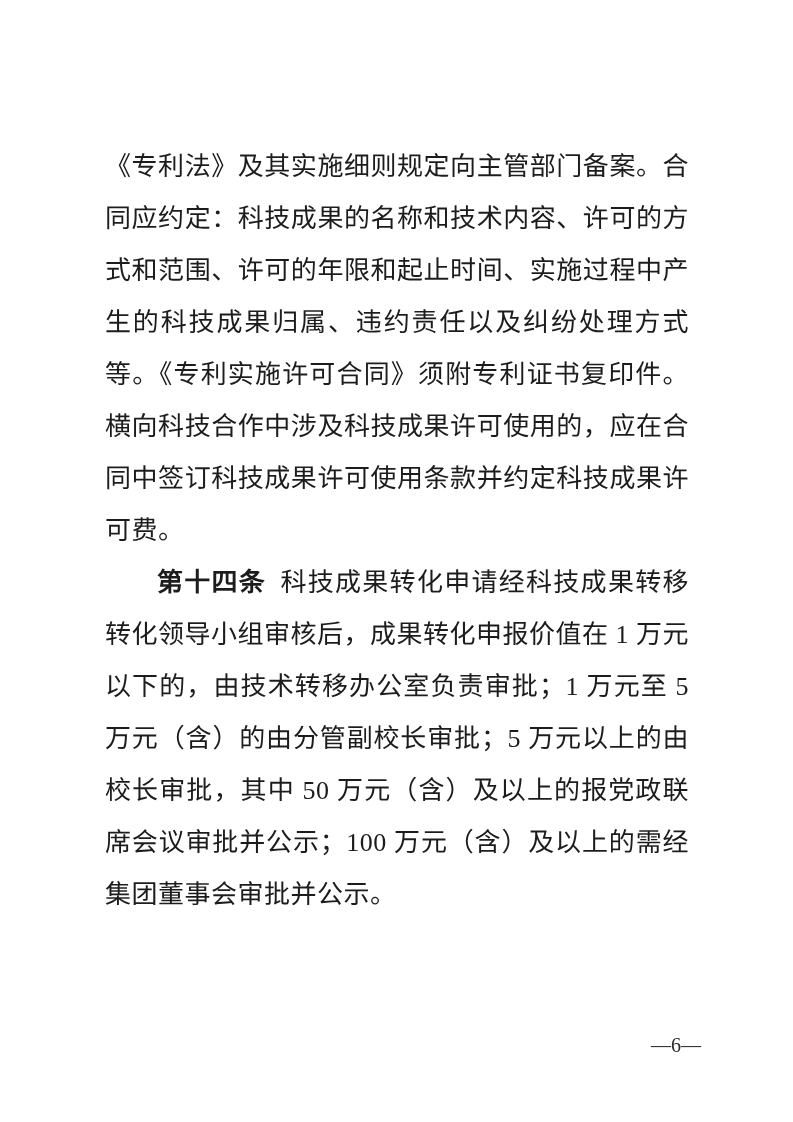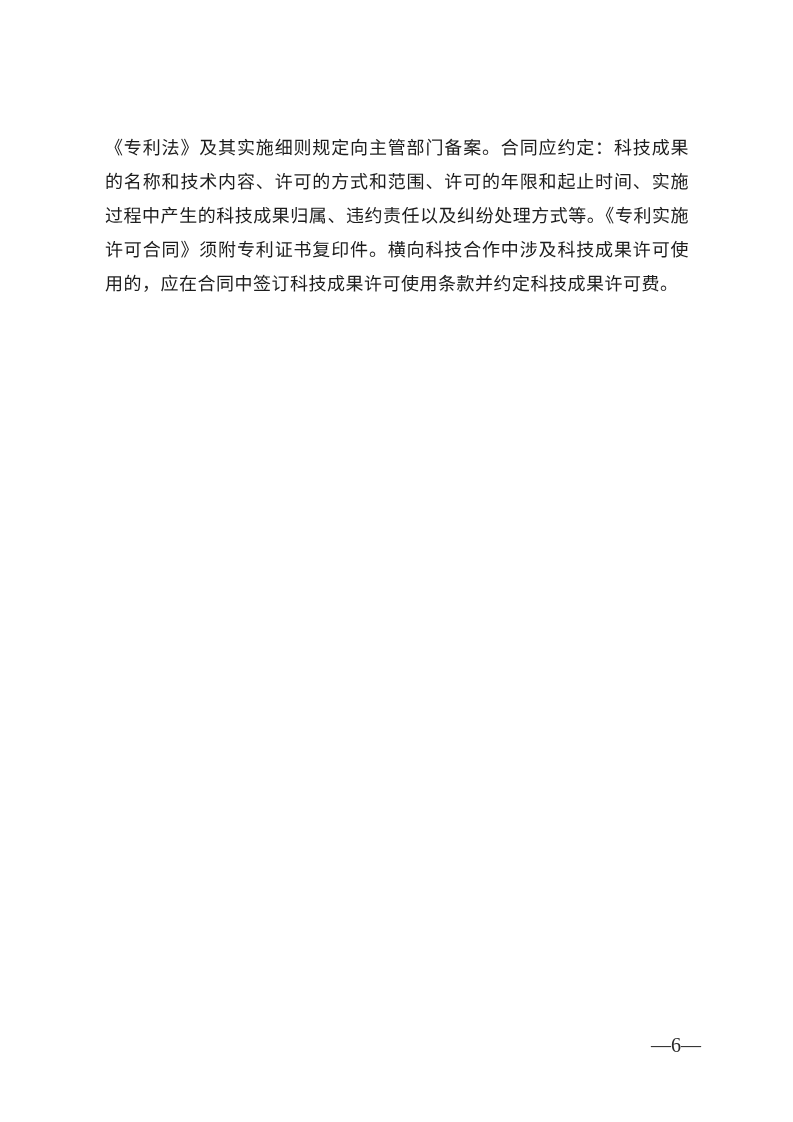--- a/index.html
+++ b/index.html
@@ -13,24 +13,24 @@
     width: 793px;
     height: 1122px;
     background: #ffffff;
     overflow: hidden;
     font-family: "Liberation Serif", "DejaVu Serif", serif;
     color: #1c1c1c;
   }
   .body-text {
     position: absolute;
     left: 105px;
-    top: 131px;
+    top: 141px;
     width: 584px;
-    font-size: 18px;
-    line-height: 34px;
+    font-size: 26px;
+    line-height: 52px;
     text-align: justify;
     text-justify: inter-character;
     letter-spacing: 0.5px;
   }
   .body-text p {
     margin: 0;
     padding: 0;
   }
   .para-indent {
     text-indent: 2em;
@@ -55,18 +55,21 @@
 
 <div class="page">
 
   <div class="body-text">
 
     <p>
       <span>《专利法》及其实施细则规定向主管部门备案。合同应约定：科技成果的名称和技术内容、许可的方式和范围、许可的年限和起止时间、实施过程中产生的科技成果归属、违约责任以及纠纷处理方式等。《专利实施许可合同》须附专利证书复印件。横向科技合作中涉及科技成果许可使用的，应在合同中签订科技成果许可使用条款并约定科技成果许可费。</span>
     </p>
 
 
+    <p class="para-indent">
+      <span class="clause-lead">第十四条</span><span>科技成果转化申请经科技成果转移转化领导小组审核后，成果转化申报价值在 1 万元以下的，由技术转移办公室负责审批；1 万元至 5 万元（含）的由分管副校长审批；5 万元以上的由校长审批，其中 50 万元（含）及以上的报党政联席会议审批并公示；100 万元（含）及以上的需经集团董事会审批并公示。</span>
+    </p>
 
   </div>
 
   <div class="page-number">—6—</div>
 
 </div>
 
 </body></html>

